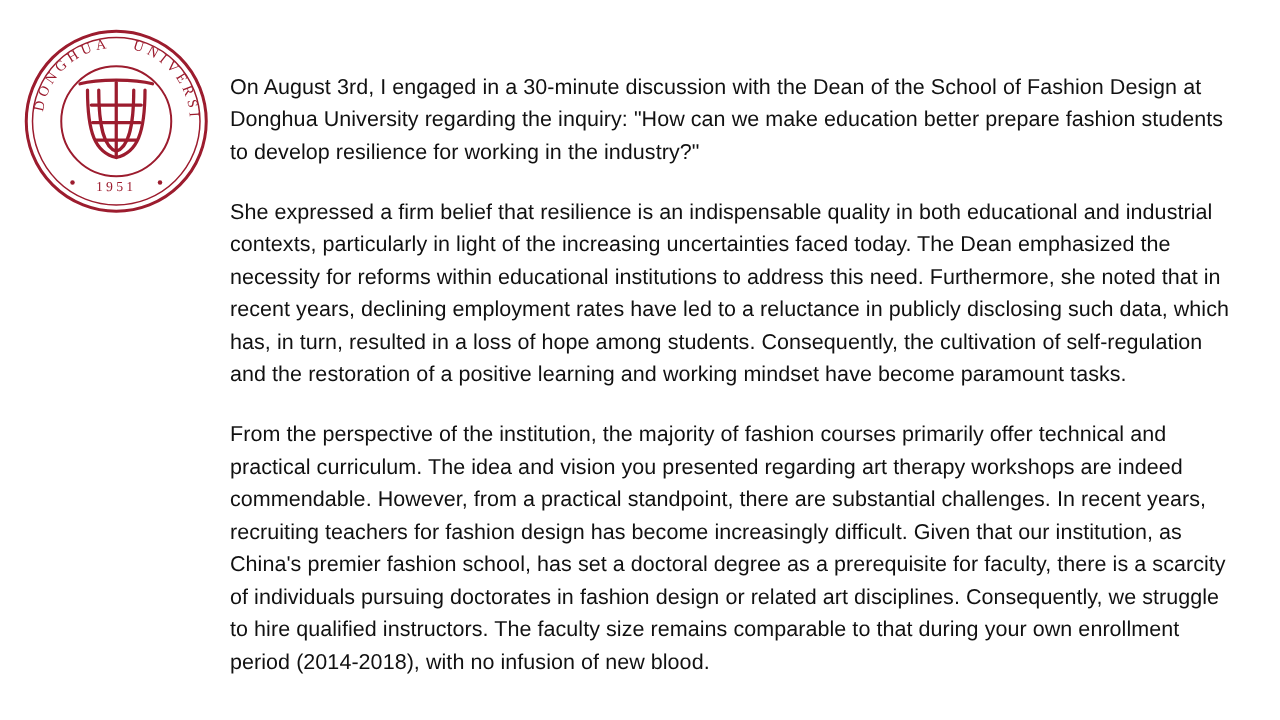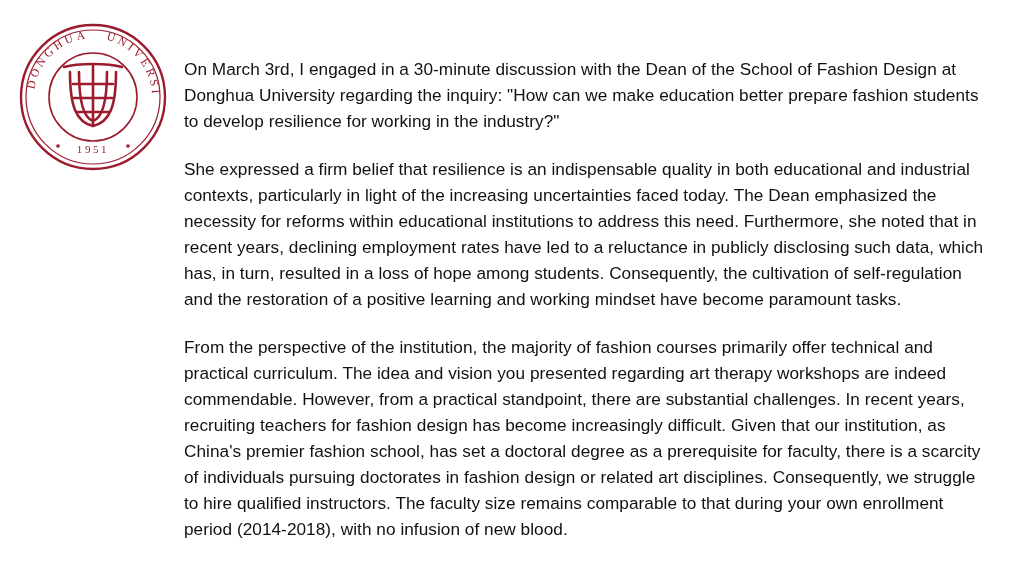--- a/index.html
+++ b/index.html
@@ -85,18 +85,18 @@
         <path d="M75,44 L75,104"></path>
         <path d="M55,62 L95,62"></path>
         <path d="M56,76 L94,76"></path>
         <path d="M59,90 L91,90"></path>
         <path d="M46,45 C60,41 90,41 104,45"></path>
       </g>
     </svg>
   </div>
 
   <div class="content">
-    <p class="para">On March 3rd, I engaged in a 30-minute discussion with the Dean of the School of Fashion Design at Donghua University regarding the inquiry: "How can we make education better prepare fashion students to develop resilience for working in the industry?"</p>
+    <p class="para">On August 3rd, I engaged in a 30-minute discussion with the Dean of the School of Fashion Design at Donghua University regarding the inquiry: "How can we make education better prepare fashion students to develop resilience for working in the industry?"</p>
     <p class="para">She expressed a firm belief that resilience is an indispensable quality in both educational and industrial contexts, particularly in light of the increasing uncertainties faced today. The Dean emphasized the necessity for reforms within educational institutions to address this need. Furthermore, she noted that in recent years, declining employment rates have led to a reluctance in publicly disclosing such data, which has, in turn, resulted in a loss of hope among students. Consequently, the cultivation of self-regulation and the restoration of a positive learning and working mindset have become paramount tasks.</p>
     <p class="para">From the perspective of the institution, the majority of fashion courses primarily offer technical and practical curriculum. The idea and vision you presented regarding art therapy workshops are indeed commendable. However, from a practical standpoint, there are substantial challenges. In recent years, recruiting teachers for fashion design has become increasingly difficult. Given that our institution, as China's premier fashion school, has set a doctoral degree as a prerequisite for faculty, there is a scarcity of individuals pursuing doctorates in fashion design or related art disciplines. Consequently, we struggle to hire qualified instructors. The faculty size remains comparable to that during your own enrollment period (2014-2018), with no infusion of new blood.</p>
   </div>
 
 </div>
 
 </body></html>

